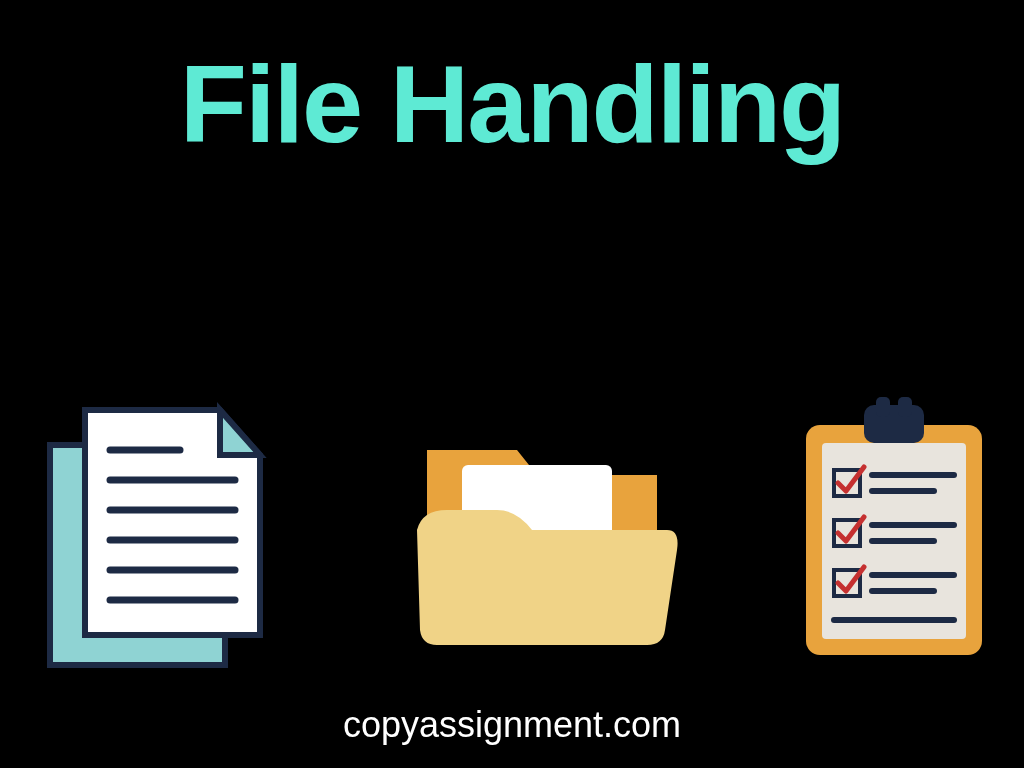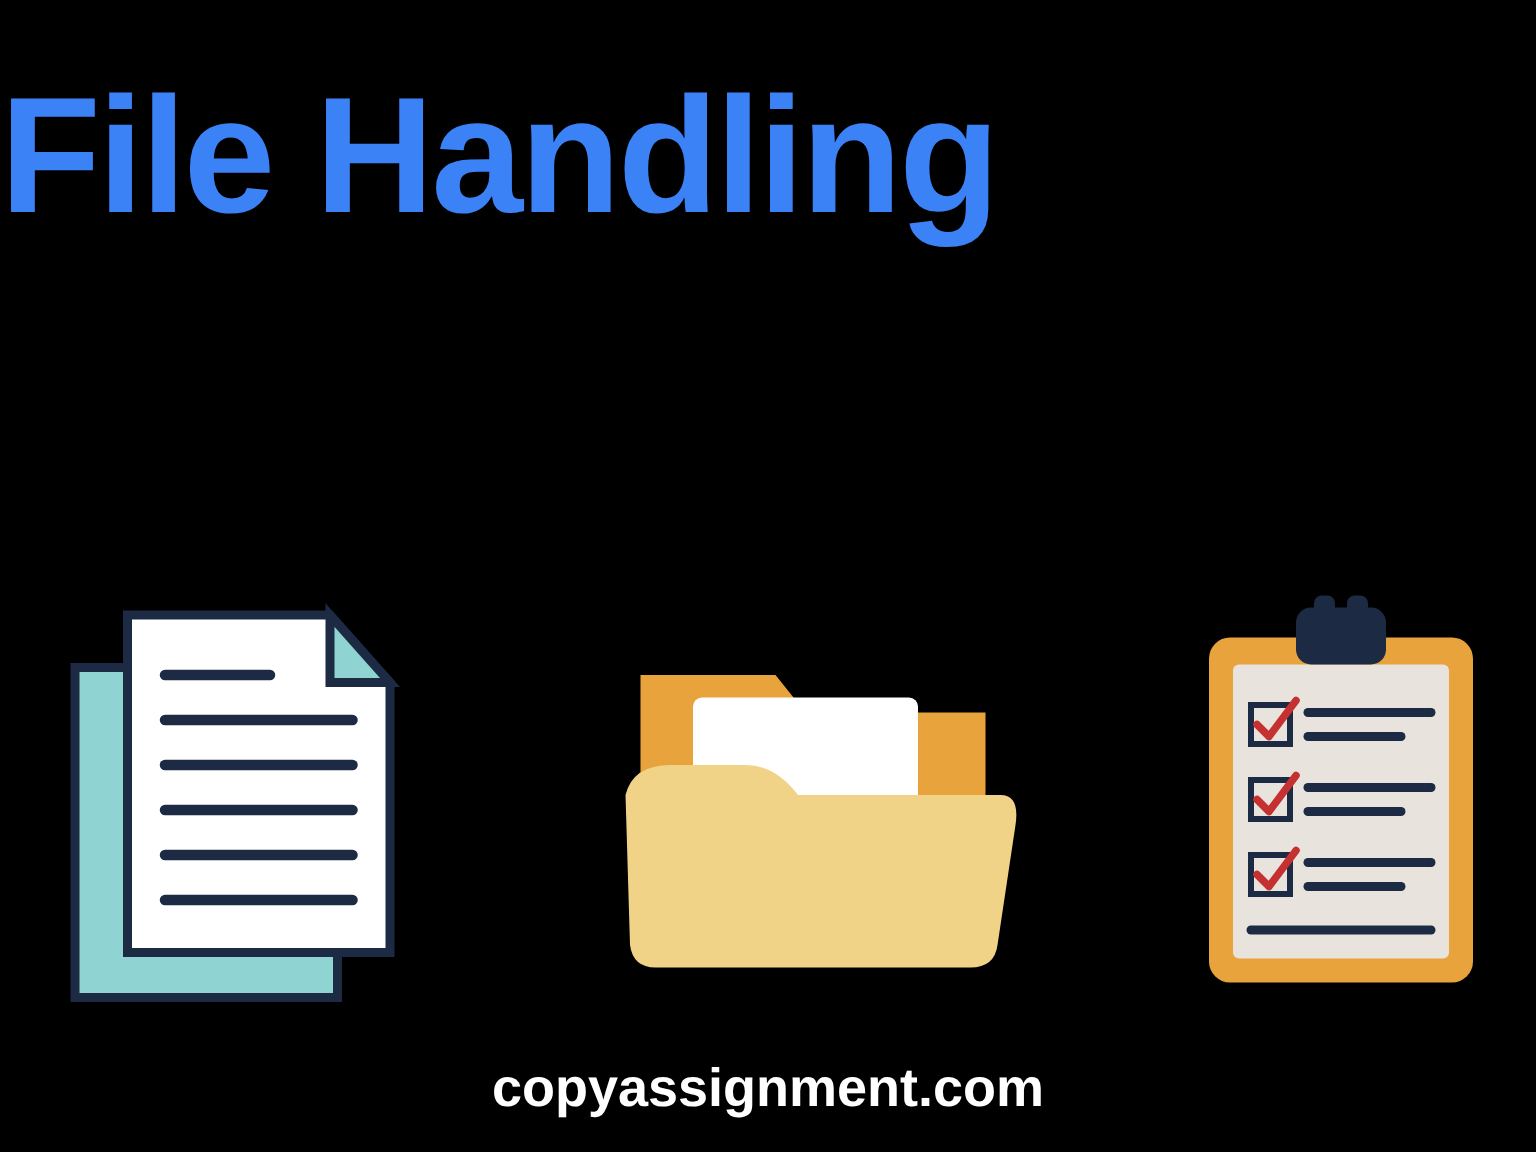--- a/index.html
+++ b/index.html
@@ -5,23 +5,24 @@
   * { margin: 0; padding: 0; box-sizing: border-box; }
   body {
     width: 1024px;
     height: 768px;
     background: #000000;
     font-family: Arial, Helvetica, sans-serif;
     overflow: hidden;
     position: relative;
   }
   .title {
-    color: #3b82f6;
+    color: #5eead4;
     font-weight: 900;
     font-size: 110px;
+    text-align: center;
     line-height: 1.25;
     padding-top: 35px;
     letter-spacing: -2px;
   }
   .icons-row {
     position: absolute;
     top: 380px;
     left: 0;
     width: 1024px;
     height: 310px;
@@ -35,21 +36,21 @@
     align-items: center;
     justify-content: center;
   }
   .footer {
     position: absolute;
     bottom: 22px;
     width: 100%;
     text-align: center;
     color: #ffffff;
     font-size: 36px;
-    font-weight: 700;
+    font-weight: 400;
   }
 </style>
 </head>
 <body>
 
 <div class="title">
   <div>File Handling</div>
 </div>
 
 <div class="icons-row">

